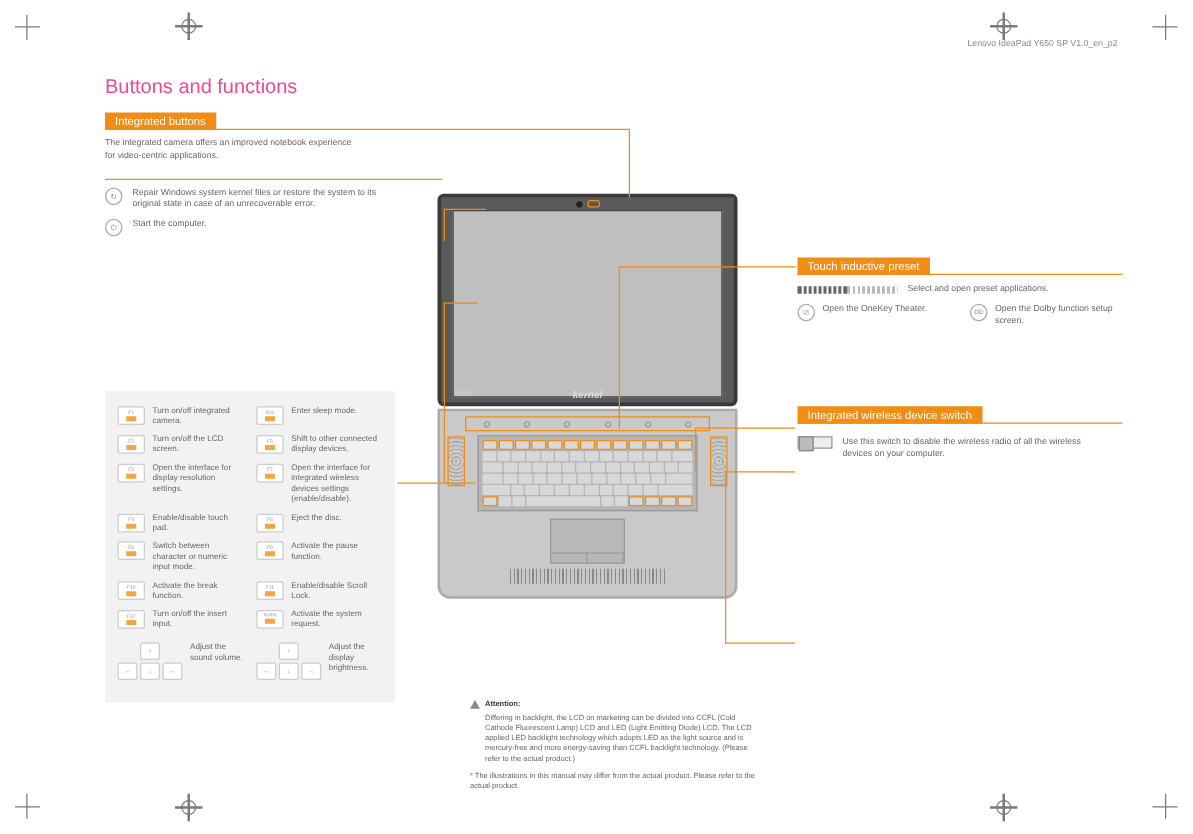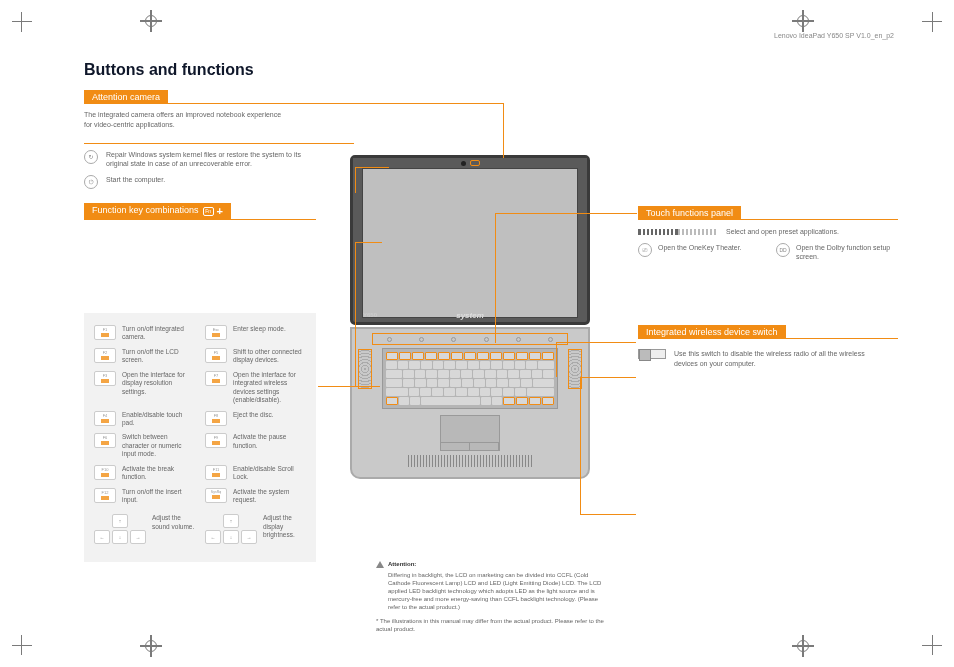--- a/index.html
+++ b/index.html
@@ -16,21 +16,21 @@
   .cm2{bottom:12px;left:50%;margin-left:-1px;height:30px;border:none;border-left:1.5px solid #7a7a7a}
   .reg{position:absolute;width:22px;height:22px}
   .reg .rcirc{position:absolute;border:1.5px solid #7a7a7a;border-radius:50%;width:12px;height:12px;top:5px;left:5px}
   .reg .rln{position:absolute;background:#7a7a7a}
   .reg .rh{top:10px;left:0;width:22px;height:1.5px}
   .reg .rv{left:10px;top:0;width:1.5px;height:22px}
   .reg1{top:10px;left:140px}.reg2{top:10px;right:140px}
   .reg3{bottom:10px;left:140px}.reg4{bottom:10px;right:140px}
 
   .header-line{position:absolute;top:32px;right:60px;font-size:7px;color:#888}
-  .page-title{position:absolute;top:61px;left:84px;font-size:16px;color:#0f172a;font-weight:700}
+  .page-title{position:absolute;top:61px;left:84px;font-size:16px;color:#ec4899;font-weight:400}
 
   .section{display:inline-block;background:#f18c14;color:#fff;font-size:9px;padding:2px 8px;white-space:nowrap}
 
   .left-col{position:absolute;left:84px;top:90px;width:320px}
   .body-text{font-size:7px;color:#666;line-height:1.4;margin-top:6px}
 
   .sec-box{margin-bottom:14px}
   .bullet-row{display:flex;align-items:flex-start;margin-top:6px;gap:8px}
   .icon-circ{width:14px;height:14px;border:1px solid #aaa;border-radius:50%;flex-shrink:0;font-size:6px;display:flex;align-items:center;justify-content:center;color:#888}
   .fn-key-icon{width:20px;height:13px;border:1px solid #f4a544;background:#fff;display:flex;align-items:center;justify-content:center;flex-shrink:0;font-size:5px;color:#e58b1f;border-radius:2px}
@@ -137,45 +137,38 @@
     <div class="rh rln"></div>
     <div class="rv rln"></div>
     <div class="rcirc"></div>
   </div>
 
 <div class="header-line">Lenovo IdeaPad Y650 SP V1.0_en_p2</div>
 <div class="page-title">Buttons and functions</div>
 
 <div class="left-col">
   <div class="sec-box">
-    <span class="section">Attention camera</span>
+    <span class="section">Integrated buttons</span>
     <div class="sec-line long"></div>
     <div class="body-text" style="width:200px">The integrated camera offers an improved notebook experience for video-centric applications.</div>
   </div>
 
   <div class="sec-box">
     <div class="sec-line"></div>
     <div class="bullet-row">
         <div class="icon-circ">↻</div>
         <div class="txt" style="font-size:7px;color:#666;line-height:1.4;width:200px">Repair Windows system kernel files or restore the system to its original state in case of an unrecoverable error.</div>
       </div>
     <div class="bullet-row">
         <div class="icon-circ">⏻</div>
         <div class="txt" style="font-size:7px;color:#666;line-height:1.4">Start the computer.</div>
       </div>
   </div>
 
 
-  <div class="sec-box" style="margin-bottom:0">
-    <span class="section"><span>Function key combinations</span><span class="plus-badge">
-          <span class="sm">Fn</span>
-          <span class="plus">+</span>
-        </span></span>
-    <div style="height:1px;background:#f18c14;width:232px"></div>
-  </div>
 </div>
 
 <div class="func-table">
   <div class="func-row">
       <div class="func-cell">
         <div class="fkey">
           <span class="top">F1</span>
           <span class="bot"></span>
         </div>
         <div class="txt">Turn on/off integrated camera.</div>
@@ -315,21 +308,21 @@
 </div>
 
 <div class="laptop">
   <div class="screen">
     <div class="topstrip">
         <div class="camera"></div>
         <div class="tbadge"></div>
       </div>
     <div class="lcd"></div>
     <div class="model">Y650</div>
-    <div class="brand">system</div>
+    <div class="brand">kernel</div>
   </div>
   <div class="base">
     <div class="tbar">
         <div class="dot"></div>
         <div class="dot"></div>
         <div class="dot"></div>
         <div class="dot"></div>
         <div class="dot"></div>
         <div class="dot"></div>
       </div>
@@ -444,21 +437,21 @@
 <div class="callout h" style="left:556px;top:342px;width:80px"></div>
 <div class="callout v" style="left:556px;top:342px;height:35px"></div>
 <div class="callout h" style="left:580px;top:377px;width:56px"></div>
 <div class="callout v" style="left:580px;top:377px;height:138px"></div>
 <div class="callout h" style="left:580px;top:514px;width:56px"></div>
 <div class="callout h" style="left:495px;top:213px;width:142px"></div>
 <div class="callout v" style="left:495px;top:213px;height:130px"></div>
 
 <div class="right-col">
   <div class="rblock">
-    <span class="section">Touch functions panel</span>
+    <span class="section">Touch inductive preset</span>
     <div class="sec-line right"></div>
     <div class="dots-leader">
         <div class="dleft"></div>
         <div class="dright"></div>
         <div class="dtxt">Select and open preset applications.</div>
       </div>
     <div class="pill-row">
       <div class="pill-item">
           <div class="icon-circ">⎚</div>
           <div style="font-size:7px;color:#666;line-height:1.3">Open the OneKey Theater.</div>

